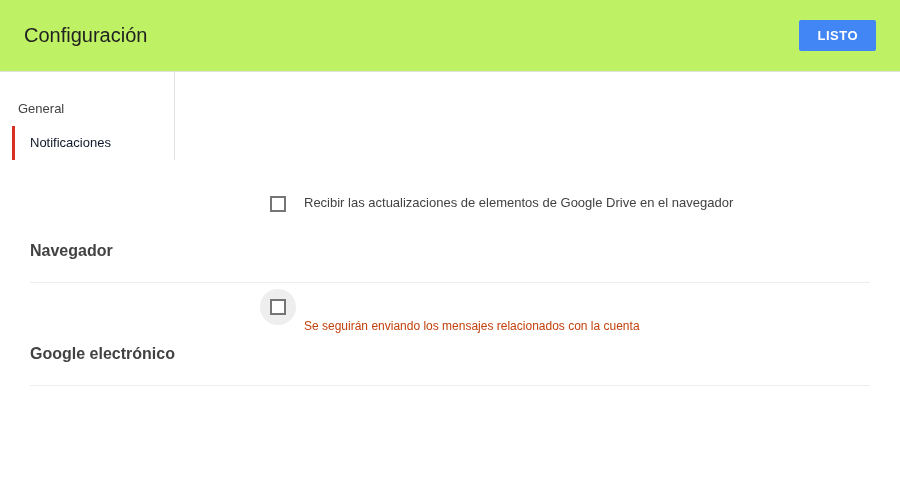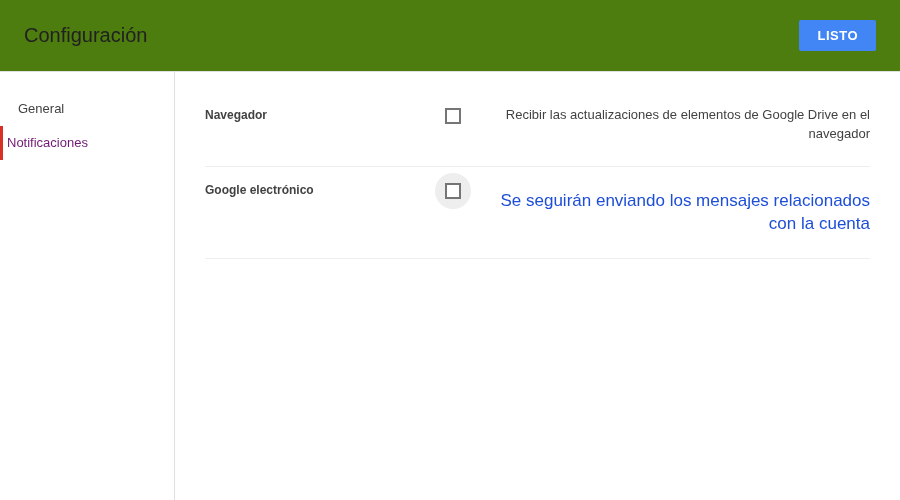--- a/index.html
+++ b/index.html
@@ -9,21 +9,21 @@
     }
     body {
       font-family: Arial, "Helvetica Neue", Helvetica, sans-serif;
       background: #ffffff;
       width: 900px;
       height: 500px;
       overflow: hidden;
     }
     .header {
       height: 72px;
-      background: #4d7c0f;
+      background: #bef264;
       border-bottom: 1px solid #e0e0e0;
       display: flex;
       align-items: center;
       justify-content: space-between;
       padding: 0 24px;
     }
     .header-title {
       font-size: 20px;
       color: #212121;
       font-weight: 400;
@@ -36,55 +36,58 @@
       font-size: 13px;
       font-weight: 600;
       letter-spacing: 0.5px;
       cursor: pointer;
       border-radius: 2px;
       text-align: center;
     }
     .body {
       display: flex;
       height: calc(100% - 72px);
+      flex-direction: column;
     }
     .sidebar {
       width: 175px;
       border-right: 1px solid #e0e0e0;
       padding-top: 20px;
     }
     .sidebar-item {
       padding: 8px 14px 8px 18px;
       font-size: 13px;
       color: #424242;
       cursor: pointer;
       line-height: 1.4;
     }
     .sidebar-item.active {
-      color: #701a75;
+      color: #0f172a;
       border-left: 3px solid #d93025;
-      padding-left: 4px;
+      padding-left: 15px;
       font-weight: 500;
+      margin-left: 12px;
     }
     .content {
       flex: 1;
       padding: 20px 30px;
     }
     .setting-row {
       display: flex;
       border-bottom: 1px solid #eeeeee;
       padding: 14px 0 22px 0;
     }
     .setting-label {
       width: 230px;
       flex-shrink: 0;
-      font-size: 12px;
+      font-size: 16px;
       font-weight: 600;
       color: #424242;
       padding-top: 2px;
+      margin-top: 46px;
     }
     .setting-control {
       display: flex;
       align-items: flex-start;
       text-align: right;
     }
     .checkbox-wrap {
       width: 36px;
       height: 36px;
       display: flex;
@@ -106,23 +109,23 @@
     }
     .setting-text {
       padding-left: 8px;
     }
     .setting-desc {
       font-size: 13px;
       color: #424242;
       line-height: 1.45;
     }
     .setting-sub {
-      font-size: 17px;
-      color: #1d4ed8;
-      margin-top: 8px;
+      font-size: 12px;
+      color: #c2410c;
+      margin-top: 21px;
       line-height: 1.4;
     }
   </style>
 </head>
 <body>
 
 <div class="header">
   <div class="header-title">Configuración</div>
   <button class="done-button">LISTO</button>
 </div>

